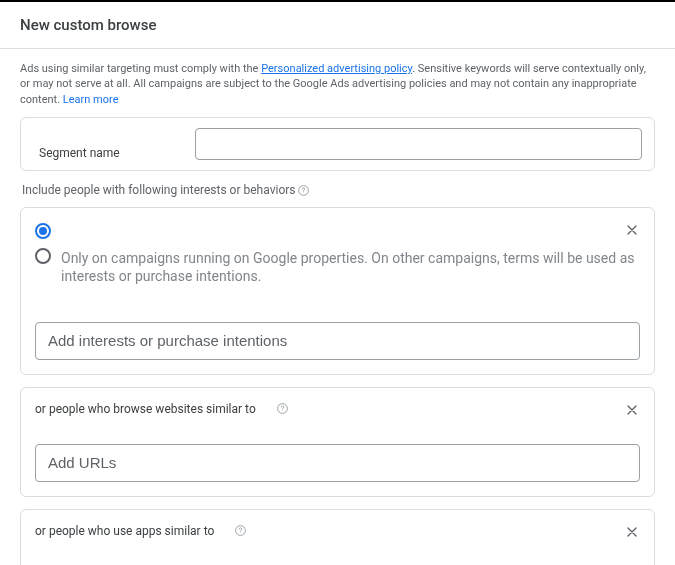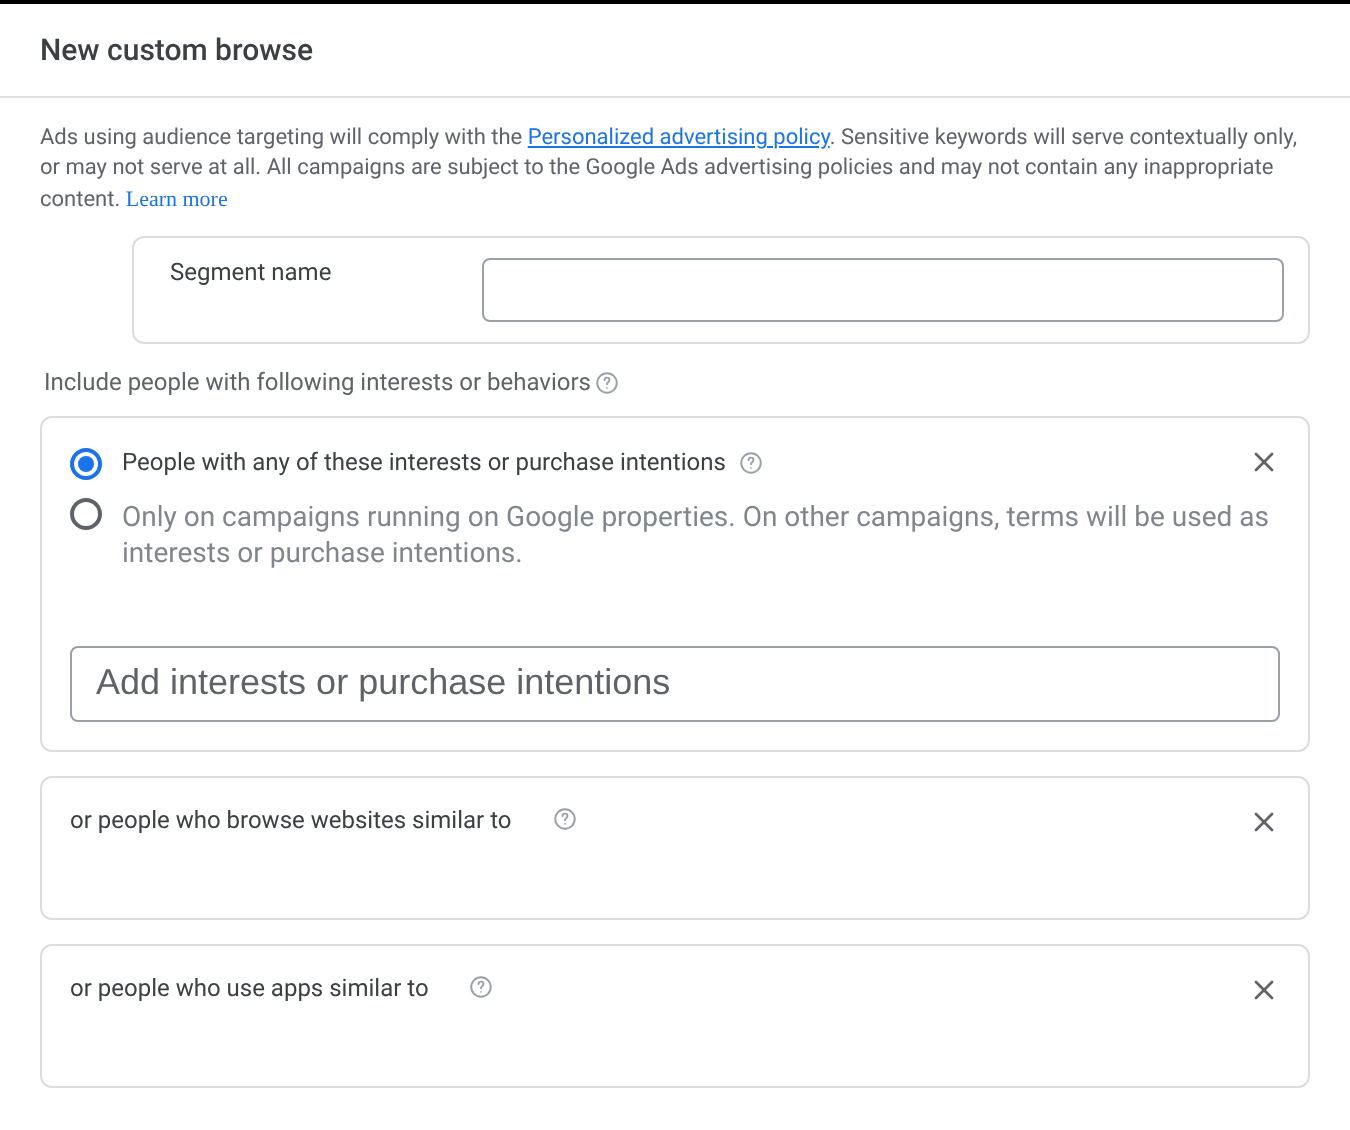--- a/index.html
+++ b/index.html
@@ -42,24 +42,23 @@
     .card {
       border: 1px solid #dadce0;
       border-radius: 6px;
       background: #fff;
       padding: 14px 14px;
       margin-bottom: 12px;
       position: relative;
     }
     .name-card {
       display: flex;
-      align-items: flex-start;
+      align-items: flex-end;
       gap: 12px;
       padding: 10px 12px;
-      margin-left: 46px;
     }
     .name-label {
       font-size: 12px;
       color: #3c4043;
       min-width: 150px;
       padding-left: 6px;
     }
     .name-input {
       flex: 1;
       height: 32px;
@@ -152,21 +151,21 @@
       width: 13px;
       height: 13px;
       display: block;
     }
     .text-input {
       width: 100%;
       height: 38px;
       border: 1px solid #9aa0a6;
       border-radius: 4px;
       padding: 0 12px;
-      font-size: 18px;
+      font-size: 15px;
       color: #3c4043;
       outline: none;
     }
     .text-input::placeholder {
       color: #5f6368;
     }
     .card-title {
       font-size: 12px;
       color: #3c4043;
       margin-bottom: 28px;
@@ -179,21 +178,21 @@
 <body>
 
 <div class="top-border"></div>
 
 <div class="header">
   <div class="header-title">New custom browse</div>
 </div>
 
 <div class="content">
   <div class="disclaimer">
-    <span>Ads using audience targeting will comply with the </span><a href="#">Personalized advertising policy</a><span>. Sensitive keywords will serve contextually only, or may not serve at all. All campaigns are subject to the Google Ads advertising policies and may not contain any inappropriate content. </span><a href="#" style="text-decoration:none;font-family:Liberation Serif, serif;">Learn more</a>
+    <span>Ads using similar targeting must comply with the </span><a href="#">Personalized advertising policy</a><span>. Sensitive keywords will serve contextually only, or may not serve at all. All campaigns are subject to the Google Ads advertising policies and may not contain any inappropriate content. </span><a href="#" style="text-decoration:none;">Learn more</a>
   </div>
 
   <div class="card name-card">
     <div class="name-label">Segment name</div>
     <input type="text" class="name-input" value="" style="">
   </div>
 
   <div class="section-label">
     <span>Include people with following interests or behaviors</span>
     <span class="help-icon">
@@ -207,32 +206,20 @@
 
   <div class="card">
     <button class="close-btn">
       <svg viewBox="0 0 24 24">
           <path d="M6 6 L18 18 M18 6 L6 18" stroke="#5f6368" stroke-width="2" stroke-linecap="round"></path>
         </svg>
     </button>
     <div class="radio-group">
       <div class="radio-row">
         <div class="radio selected"></div>
-        <div>
-          <div class="radio-label">
-            <span>People with any of these interests or purchase intentions</span>
-            <span class="help-icon">
-              <svg viewBox="0 0 16 16" fill="none" stroke="#9aa0a6" stroke-width="1.2">
-                  <circle cx="8" cy="8" r="6"></circle>
-                  <path d="M6.5 6.2c0-.8.7-1.5 1.5-1.5s1.5.7 1.5 1.5c0 .6-.3.9-.8 1.3-.4.3-.7.6-.7 1.2" stroke-linecap="round"></path>
-                  <circle cx="8" cy="11" r="0.5" fill="#9aa0a6" stroke="none"></circle>
-                </svg>
-            </span>
-          </div>
-        </div>
       </div>
       <div class="radio-row">
         <div class="radio"></div>
         <div>
           <div class="radio-help">Only on campaigns running on Google properties. On other campaigns, terms will be used as interests or purchase intentions.</div>
         </div>
       </div>
     </div>
     <input type="text" class="text-input" placeholder="Add interests or purchase intentions" style="">
   </div>
@@ -246,20 +233,21 @@
     <div class="card-title">
       <span>or people who browse websites similar to</span>
       <span class="help-icon">
         <svg viewBox="0 0 16 16" fill="none" stroke="#9aa0a6" stroke-width="1.2">
             <circle cx="8" cy="8" r="6"></circle>
             <path d="M6.5 6.2c0-.8.7-1.5 1.5-1.5s1.5.7 1.5 1.5c0 .6-.3.9-.8 1.3-.4.3-.7.6-.7 1.2" stroke-linecap="round"></path>
             <circle cx="8" cy="11" r="0.5" fill="#9aa0a6" stroke="none"></circle>
           </svg>
       </span>
     </div>
+    <input type="text" class="text-input" placeholder="Add URLs" style="">
   </div>
 
   <div class="card">
     <button class="close-btn">
       <svg viewBox="0 0 24 24">
           <path d="M6 6 L18 18 M18 6 L6 18" stroke="#5f6368" stroke-width="2" stroke-linecap="round"></path>
         </svg>
     </button>
     <div class="card-title">
       <span>or people who use apps similar to</span>

